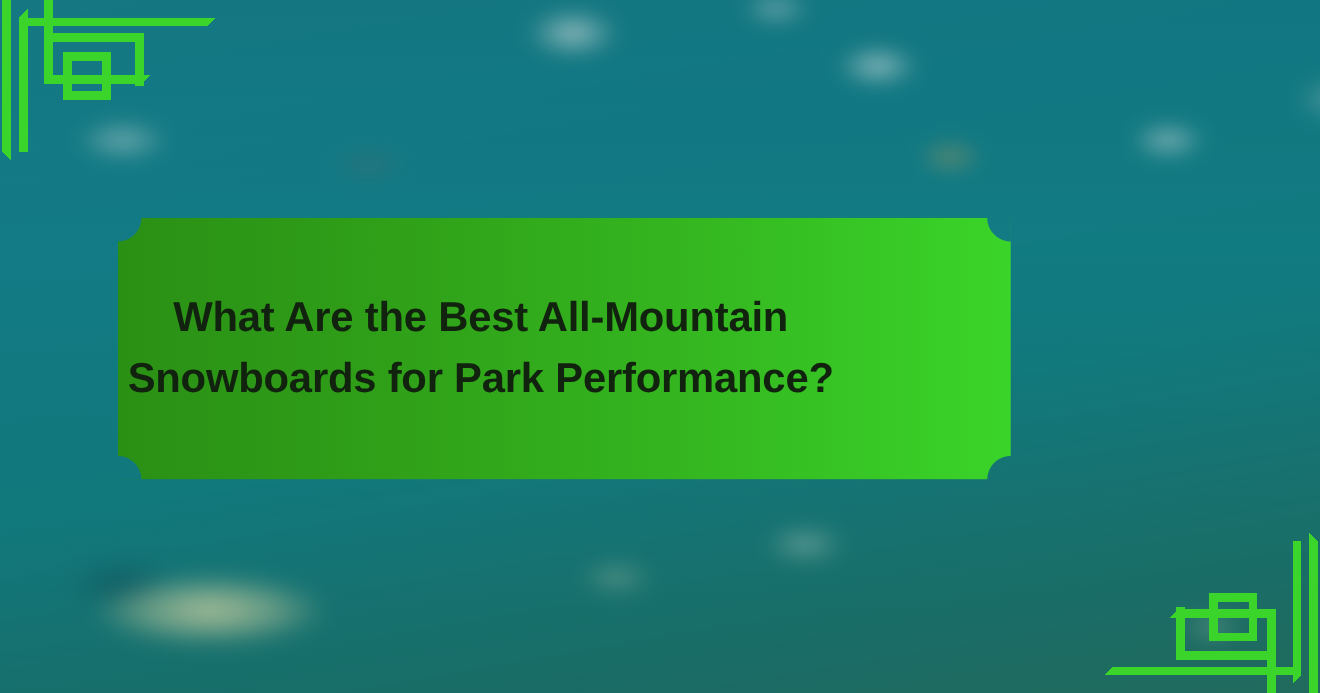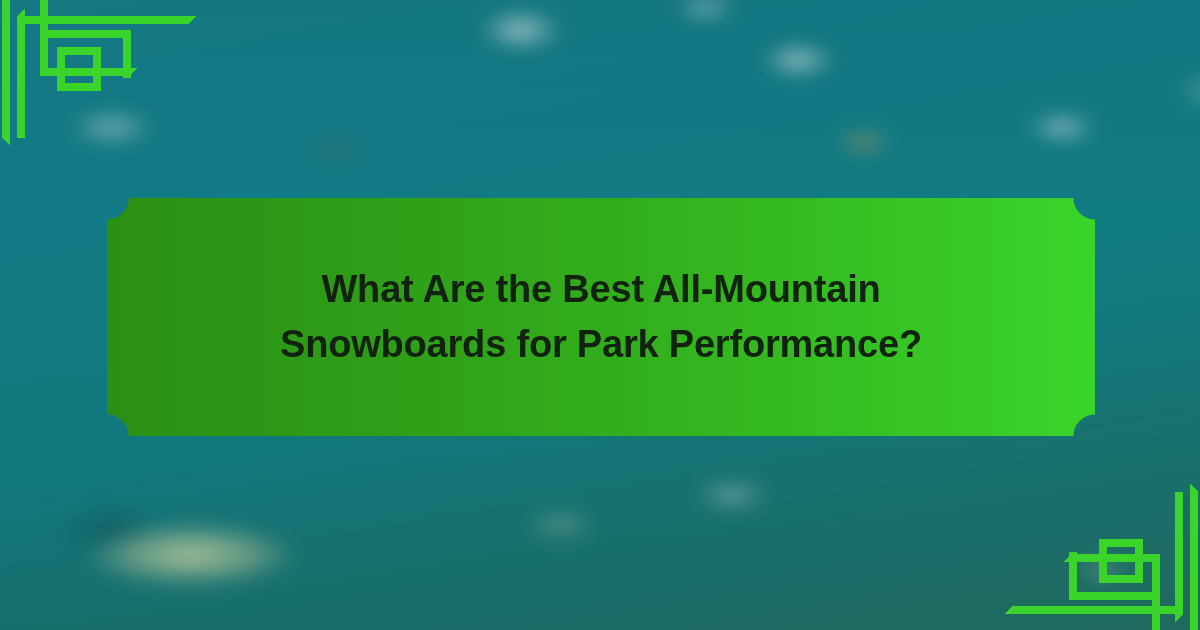--- a/index.html
+++ b/index.html
@@ -49,26 +49,26 @@
   .ornament { position: absolute; }
   .ornament svg { display: block; }
   .ornament-tl { top: 0; left: 0; }
   .ornament-br { bottom: 0; right: 0; }
 
   
   .banner {
     position: absolute;
     left: 107px;
     top: 198px;
-    width: 988px;
+    width: 812px;
     height: 238px;
     background: linear-gradient(90deg, #2a9015 0%, #2f9e18 28%, #34b51f 62%, #3ad42a 100%);
     display: flex;
     align-items: center;
-    justify-content: center;
+    justify-content: flex-start;
     -webkit-mask-image:
       radial-gradient(circle 22px at 0 0, transparent 0 21px, #000 22px),
       radial-gradient(circle 22px at 100% 0, transparent 0 21px, #000 22px),
       radial-gradient(circle 22px at 0 100%, transparent 0 21px, #000 22px),
       radial-gradient(circle 22px at 100% 100%, transparent 0 21px, #000 22px);
     -webkit-mask-composite: source-in;
     mask-image:
       radial-gradient(circle 22px at 0 0, transparent 0 21px, #000 22px),
       radial-gradient(circle 22px at 100% 0, transparent 0 21px, #000 22px),
       radial-gradient(circle 22px at 0 100%, transparent 0 21px, #000 22px),

